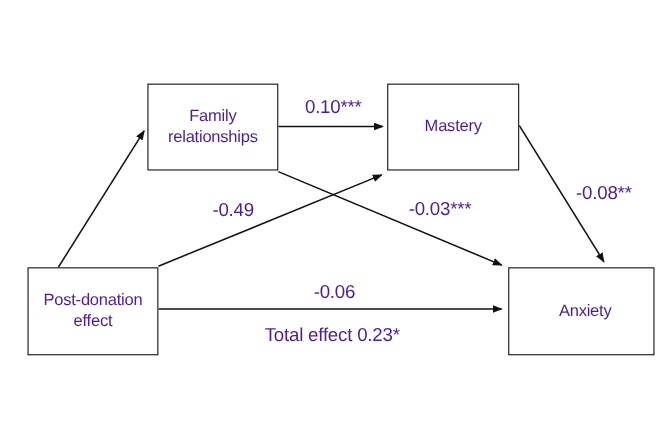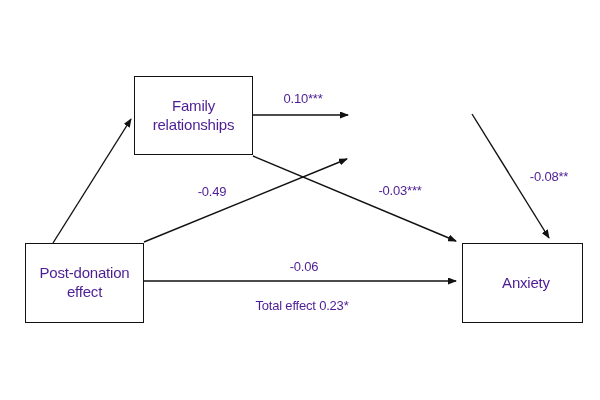--- a/index.html
+++ b/index.html
@@ -33,25 +33,25 @@
     justify-content: center;
     text-align: center;
     font-size: 15px;
     line-height: 1.25;
     letter-spacing: -0.2px;
     padding: 4px;
   }
   .node-family  { left: 134px; top: 76px;  width: 119px; height: 79px; }
   .node-mastery { left: 352px; top: 76px;  width: 120px; height: 79px; }
   .node-regret  { left: 25px;  top: 243px; width: 119px; height: 80px; }
-  .node-anxiety { left: 462px; top: 243px; width: 121px; height: 80px; padding-left: 11px; }
+  .node-anxiety { left: 462px; top: 243px; width: 133px; height: 80px; padding-left: 11px; }
   .edge-label {
     position: absolute;
     transform: translate(-50%, -50%);
-    font-size: 13px;
+    font-size: 17px;
     letter-spacing: -0.2px;
     white-space: nowrap;
   }
   .lbl-regret-family   { left: 50px;  top: 177px; }
   .lbl-family-mastery  { left: 303px; top: 98px;  }
   .lbl-regret-mastery  { left: 212px; top: 191px; }
   .lbl-family-anxiety  { left: 400px; top: 190px; }
   .lbl-mastery-anxiety { left: 549px; top: 176px; }
   .lbl-regret-anxiety  { left: 304px; top: 266px; }
   .lbl-total-effect    { left: 302px; top: 305px; }
@@ -71,20 +71,23 @@
     <line x1="253" y1="115" x2="348" y2="115" stroke="#111111" stroke-width="1.4" marker-end="url(#arrowhead)"></line>
     <line x1="144" y1="242" x2="347" y2="159" stroke="#111111" stroke-width="1.4" marker-end="url(#arrowhead)"></line>
     <line x1="253" y1="156" x2="456" y2="241" stroke="#111111" stroke-width="1.4" marker-end="url(#arrowhead)"></line>
     <line x1="472" y1="114" x2="549" y2="238" stroke="#111111" stroke-width="1.4" marker-end="url(#arrowhead)"></line>
     <line x1="144" y1="281" x2="456" y2="281" stroke="#111111" stroke-width="1.4" marker-end="url(#arrowhead)"></line>
   </svg>
 
   <div class="node node-family">
     <span>Family relationships</span>
   </div>
+  <div class="node node-mastery">
+    <span>Mastery</span>
+  </div>
   <div class="node node-regret">
     <span>Post-donation effect</span>
   </div>
   <div class="node node-anxiety">
     <span>Anxiety</span>
   </div>
 
   <div class="edge-label lbl-family-mastery">0.10***</div>
   <div class="edge-label lbl-regret-mastery">-0.49</div>
   <div class="edge-label lbl-family-anxiety">-0.03***</div>

